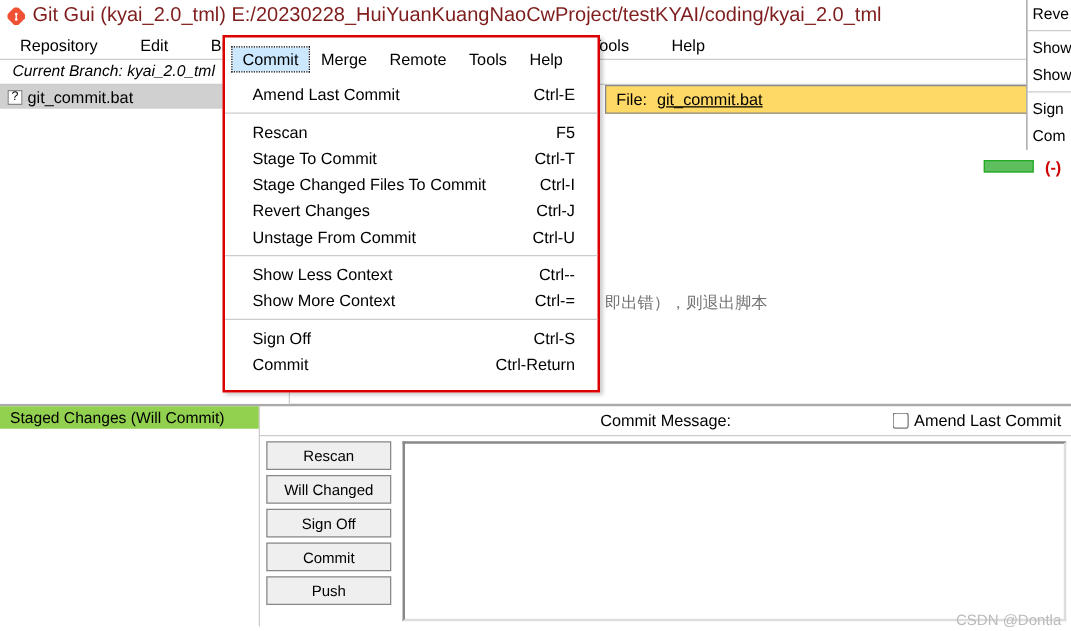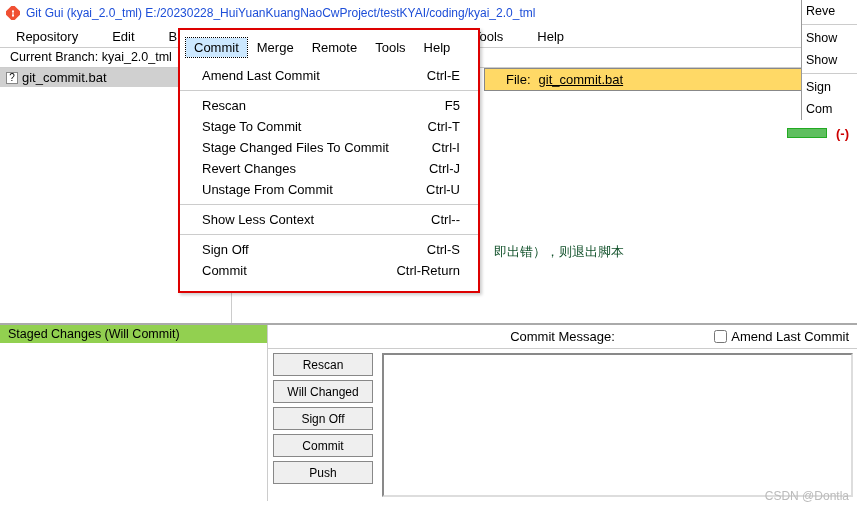--- a/index.html
+++ b/index.html
@@ -1,52 +1,52 @@
 <!DOCTYPE html>
 <html><head>
 <meta charset="utf-8">
 <style>
 * { box-sizing: border-box; margin: 0; padding: 0; font-family: "Segoe UI", Tahoma, sans-serif; font-size: 13px; }
 body { background: #fff; width: 857px; height: 505px; position: relative; overflow: hidden; }
 .titlebar { display: flex; align-items: center; padding: 4px 6px; height: 26px; }
 .titlebar .icon { width: 14px; height: 14px; margin-right: 6px; }
-.title-text { font-size: 12px; color: #1d4ed8; }
+.title-text { font-size: 16px; color: #7f1d1d; }
 .menubar { display: flex; gap: 18px; padding: 2px 8px; height: 22px; align-items: center; border-bottom: 1px solid #ccc; }
 .menubar .mitem { padding: 2px 8px; cursor: default; }
-.branch-row { padding: 2px 10px; height: 20px; font-size: 12.5px; border-bottom: 1px solid #ccc; }
+.branch-row { padding: 2px 10px; height: 20px; font-size: 12.5px; border-bottom: 1px solid #ccc; font-style: italic; }
 .main { display: flex; height: 255px; }
 .left { width: 232px; display: flex; flex-direction: column; }
 .panel-header { padding: 2px 8px; font-size: 12.5px; }
 .unstaged-h { background: #f4b183; }
 .staged-h { background: #92d050; }
 .file-list { flex: 1; background: #fff; border-right: 1px solid #ccc; }
 .file-row { display: flex; align-items: center; padding: 2px 6px; gap: 4px; background: #d0d0d0; }
 .right { flex: 1; position: relative; }
-.file-banner { background: #ffd966; color: #000; padding: 3px 21px; margin-left: 252px; border: 1px solid #888; display: flex; gap: 8px; }
+.file-banner { background: #ffd966; color: #000; padding: 3px 8px; margin-left: 252px; border: 1px solid #888; display: flex; gap: 8px; }
 .file-banner a { color: #000; text-decoration: underline; }
-.content-area { position: relative; padding: 12px; color: #14532d; font-size: 13px; margin-left: 250px; }
+.content-area { position: relative; padding: 2px; color: #737373; font-size: 13px; margin-left: 250px; }
 .bottom { display: flex; border-top: 2px solid #aaa; height: 178px; }
-.staged-col { width: 268px; border-right: 1px solid #ccc; }
+.staged-col { width: 208px; border-right: 1px solid #ccc; }
 .commit-col { flex: 1; display: flex; flex-direction: column; }
 .commit-head { display: flex; justify-content: center; align-items: center; padding: 4px 8px; border-bottom: 1px solid #ccc; position: relative; }
 .amend-check { position: absolute; right: 8px; display: flex; align-items: center; gap: 4px; }
 .commit-body { display: flex; flex: 1; }
 .btn-col { width: 110px; padding: 4px; display: flex; flex-direction: column; gap: 4px; align-items: center; }
 .btn { width: 100px; height: 23px; border: 1px solid #888; background: #efefef; font-size: 12px; }
 .msg-area { flex: 1; border: 2px inset #ddd; margin: 4px; background: #fff; }
 .watermark { position: absolute; right: 8px; bottom: 2px; color: #bbb; font-size: 12px; text-align: center; }
 
 .dropdown { position: absolute; left: 178px; top: 28px; width: 302px; background: #fff; border: 2px solid #d00; padding: 8px 0 10px 0; z-index: 50; box-shadow: 2px 2px 3px rgba(0,0,0,.2); }
 .dropdown .menubar-slice { display: flex; gap: 2px; padding: 0 6px 8px 6px; }
 .dropdown .menubar-slice .mi { padding: 2px 8px; }
 .dropdown .menubar-slice .mi.sel { background: #cce8ff; outline: 1px dotted #000; }
 .dropdown .sep { height: 1px; background: #ccc; margin: 4px 0; }
 .dropdown .row { display: flex; justify-content: space-between; padding: 3px 18px 3px 22px; }
 
-.popup-right { position: absolute; right: 0; top: 0; width: 56px; background: #fff; border-left: 1px solid #999; }
+.popup-right { position: absolute; right: 0; top: 0; width: 36px; background: #fff; border-left: 1px solid #999; }
 .popup-right div { padding: 4px 4px; font-size: 12.5px; white-space: nowrap; overflow: hidden; }
 .popup-right .sep { height: 1px; background: #ccc; padding: 0; margin: 2px 0; }
 .scroll-indicator { position: absolute; right: 30px; top: 128px; width: 40px; height: 10px; background: #5fbf5f; border: 1px solid #2a2; }
 .minus { position: absolute; right: 8px; top: 126px; color: #c00; font-weight: bold; }
 .qmark { width:12px; height:12px; border:1px solid #888; display:inline-flex; align-items:center; justify-content:center; font-size:10px; background:#fff; }
 </style>
 </head>
 <body>
 
 <div class="titlebar">
@@ -151,20 +151,24 @@
       </div>
       <div class="row">
         <span>Unstage From Commit</span>
         <span>Ctrl-U</span>
       </div>
       <div class="sep"></div>
       <div class="row">
         <span>Show Less Context</span>
         <span>Ctrl--</span>
       </div>
+      <div class="row">
+        <span>Show More Context</span>
+        <span>Ctrl-=</span>
+      </div>
       <div class="sep"></div>
       <div class="row">
         <span>Sign Off</span>
         <span>Ctrl-S</span>
       </div>
       <div class="row">
         <span>Commit</span>
         <span>Ctrl-Return</span>
       </div>
     </div>

